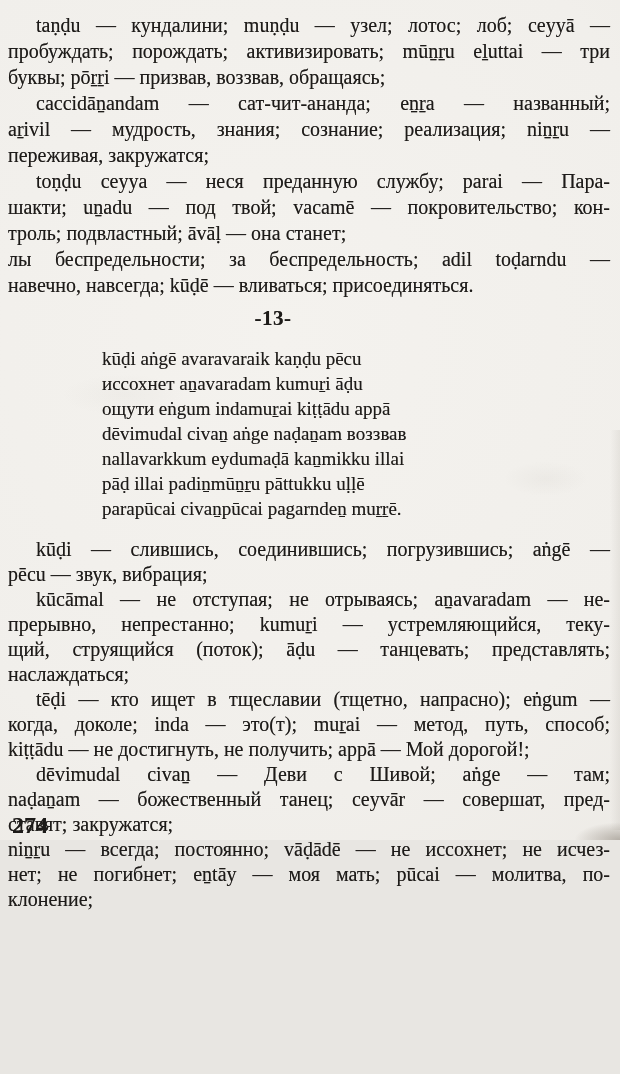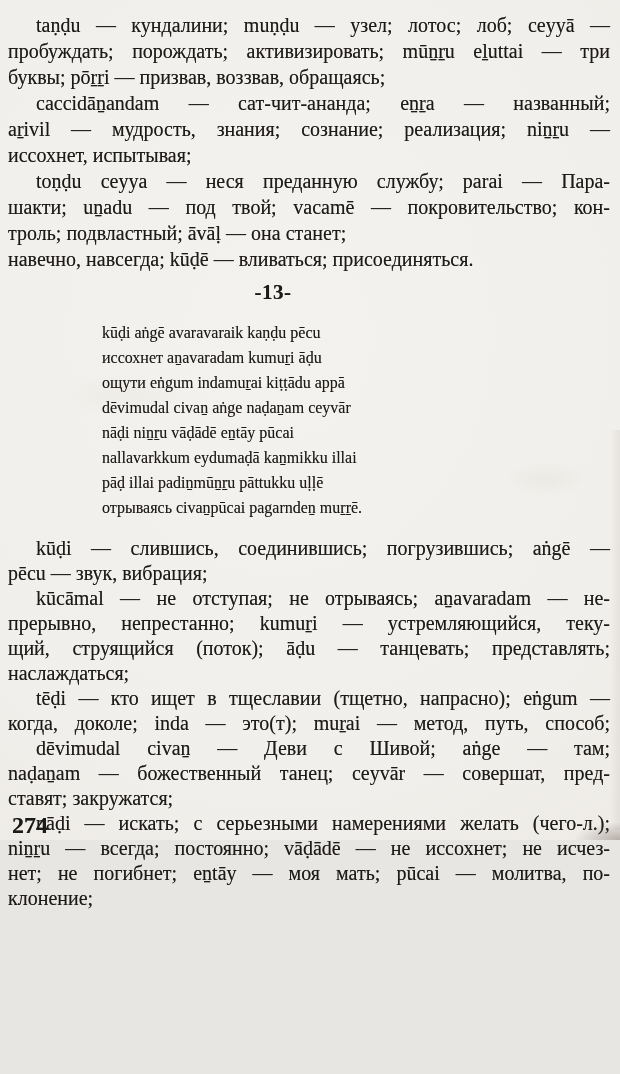--- a/index.html
+++ b/index.html
@@ -31,21 +31,21 @@
     position:relative;left:-36px;
     margin-top:8px;
     text-align:center;font-weight:bold;font-size:21px;line-height:24px;
     letter-spacing:.5px;
     text-shadow:0 0 0.6px rgba(35,30,25,.6);
   }
   .verse{
     margin-top:16px;margin-left:94px;margin-bottom:0;
   }
   .verse .vln{
-    font-size:16px;line-height:25px;
+    font-size:19px;line-height:25px;
     text-shadow:0 0 0.6px rgba(35,30,25,.5);
   }
   .bottom{margin-top:16px;}
   .pagenum{
     position:absolute;left:12px;bottom:1px;
     font-weight:bold;font-size:24px;
     text-shadow:0 0 0.6px rgba(35,30,25,.6);
   }
   
   .smudge-corner{
@@ -75,67 +75,67 @@
 
     <div class="top">
       <div class="para">
         <div class="ln first j">taṇḍu — кундалини; muṇḍu — узел; лотос; лоб; ceyyā —</div>
         <div class="ln j">пробуждать; порождать; активизировать; mūṉṟu eḻuttai — три</div>
         <div class="ln">буквы; pōṟṟi — призвав, воззвав, обращаясь;</div>
       </div>
       <div class="para">
         <div class="ln first j">caccidāṉandam — сат-чит-ананда; eṉṟa — названный;</div>
         <div class="ln j">aṟivil — мудрость, знания; сознание; реализация; niṉṟu —</div>
-        <div class="ln">иссохнет, испытывая;</div>
+        <div class="ln">переживая, закружатся;</div>
       </div>
       <div class="para">
         <div class="ln first j">toṇḍu ceyya — неся преданную службу; parai — Пара-</div>
         <div class="ln j">шакти; uṉadu — под твой; vacamē — покровительство; кон-</div>
         <div class="ln">троль; подвластный; āvāḷ — она станет;</div>
       </div>
       <div class="para">
+        <div class="ln j">лы беспредельности; за беспредельность; adil toḍarndu —</div>
         <div class="ln">навечно, навсегда; kūḍē — вливаться; присоединяться.</div>
       </div>
     </div>
 
     <div class="heading">-13-</div>
 
     <div class="verse">
       <div class="vln">kūḍi aṅgē avaravaraik kaṇḍu pēcu</div>
       <div class="vln">иссохнет aṉavaradam kumuṟi āḍu</div>
       <div class="vln">ощути eṅgum indamuṟai kiṭṭādu appā</div>
-      <div class="vln">dēvimudal civaṉ aṅge naḍaṉam ceyvār</div>
-      <div class="vln">nāḍi niṉṟu vāḍādē eṉtāy pūcai</div>
+      <div class="vln">dēvimudal civaṉ aṅge naḍaṉam воззвав</div>
       <div class="vln">nallavarkkum eydumaḍā kaṉmikku illai</div>
       <div class="vln">pāḍ illai padiṉmūṉṟu pāttukku uḷḷē</div>
-      <div class="vln">отрываясь civaṉpūcai pagarndeṉ muṟṟē.</div>
+      <div class="vln">parapūcai civaṉpūcai pagarndeṉ muṟṟē.</div>
     </div>
 
     <div class="bottom">
       <div class="para">
         <div class="ln first j">kūḍi — слившись, соединившись; погрузившись; aṅgē —</div>
         <div class="ln">pēcu — звук, вибрация;</div>
       </div>
       <div class="para">
         <div class="ln first j">kūcāmal — не отступая; не отрываясь; aṉavaradam — не-</div>
         <div class="ln j">прерывно, непрестанно; kumuṟi — устремляющийся, теку-</div>
         <div class="ln j">щий, струящийся (поток); āḍu — танцевать; представлять;</div>
         <div class="ln">наслаждаться;</div>
       </div>
       <div class="para">
         <div class="ln first j">tēḍi — кто ищет в тщеславии (тщетно, напрасно); eṅgum —</div>
         <div class="ln j">когда, доколе; inda — это(т); muṟai — метод, путь, способ;</div>
+        <div class="ln">kiṭṭādu — не достигнуть, не получить; appā — Мой дорогой!;</div>
       </div>
       <div class="para">
         <div class="ln first j">dēvimudal civaṉ — Деви с Шивой; aṅge — там;</div>
         <div class="ln j">naḍaṉam — божественный танец; ceyvār — совершат, пред-</div>
         <div class="ln">ставят; закружатся;</div>
       </div>
       <div class="para">
-        <div class="ln first j">nāḍi — искать; с серьезными намерениями желать (чего-л.);</div>
         <div class="ln j">niṉṟu — всегда; постоянно; vāḍādē — не иссохнет; не исчез-</div>
         <div class="ln j">нет; не погибнет; eṉtāy — моя мать; pūcai — молитва, по-</div>
         <div class="ln">клонение;</div>
       </div>
     </div>
 
   </div>
 
   <div class="pagenum">274</div>
 

